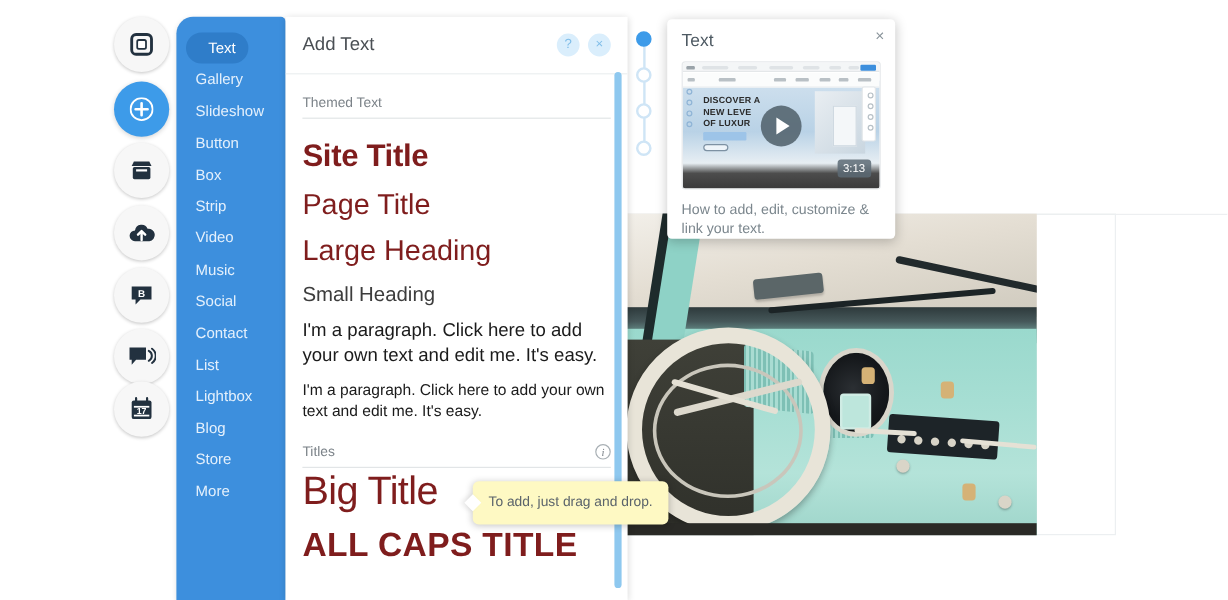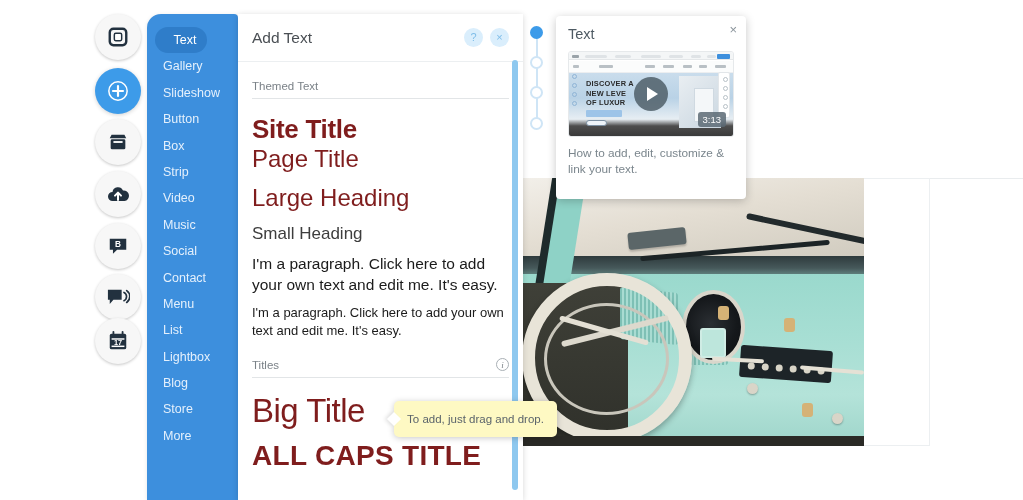--- a/index.html
+++ b/index.html
@@ -71,26 +71,26 @@
   .sec-label span:first-child { flex: 1; }
   .info-ico {
     width: 13px; height: 13px; border-radius: 50%;
     border: 1px solid #a9b0b5; color: #7b8288;
     font-size: 9px; font-style: italic;
     display: flex; align-items: center; justify-content: center;
     font-family: "Liberation Serif", serif;
   }
   .samp { color: #7f1d1d; }
   .s-site  { font-size: 26px; font-weight: bold; margin-top: 15px; letter-spacing: -.3px; }
-  .s-page  { font-size: 24px; font-weight: 400; }
+  .s-page  { font-size: 24px; font-weight: 400; margin-top: 12px; }
   .s-large { font-size: 24px; font-weight: 400; margin-top: 11px; }
   .s-small { font-size: 17px; font-weight: 400; color: #3d3d3d; margin-top: 12px; }
   .s-para1 { font-size: 15.5px; line-height: 21px; margin-top: 9px; color: #1b1b1b; }
   .s-para2 { font-size: 13px;  line-height: 18px; margin-top: 9px; color: #1b1b1b; }
-  .s-big   { font-size: 33px; font-weight: 400; margin-top: 14px; letter-spacing: -.5px; }
+  .s-big   { font-size: 33px; font-weight: 400; letter-spacing: -.5px; }
   .s-caps  { font-size: 28px; font-weight: bold; margin-top: 10px; letter-spacing: .3px; }
 
   
   .at-scroll {
     position: absolute; left: 512px; top: 60px; width: 6px; height: 430px;
     border-radius: 3px; background: #8ec8ef; z-index: 33;
   }
 
   
   .stepper { position: absolute; left: 528px; top: 26px; width: 18px; height: 104px; z-index: 20; }
@@ -109,21 +109,21 @@
     background: #fff; border-radius: 4px;
     box-shadow: 0 2px 10px rgba(0,0,0,.22);
     z-index: 45; padding: 10px 12px;
   }
   .vpop-title { font-size: 14.5px; color: #4e5a63; }
   .vpop-close {
     position: absolute; right: 9px; top: 7px;
     font-size: 13px; color: #8a949b; line-height: 1;
   }
   .vthumb {
-    position: relative; margin-top: 9px; height: 86px; border-radius: 3px;
+    position: relative; margin-top: 9px; height: 107px; border-radius: 3px;
     overflow: hidden; border: 1px solid #e6e9eb;
     background: linear-gradient(180deg,#ffffff 0%,#ffffff 14%,#cfe0ee 15%,#b9d2e6 55%,#e7eef3 80%,#4d4d4d 88%,#3a3a3a 100%);
   }
   .vthumb .browser-bar {
     position:absolute; top:0; left:0; right:0; height:8px; background:#f4f6f7;
     border-bottom:1px solid #e4e7e9;
   }
   .vthumb .bb-dot { position:absolute; top:3px; width:7px; height:3px; background:#9aa3a9; border-radius:1px;}
   .vthumb .bb-pill{ position:absolute; top:2.5px; height:3.5px; background:#dfe3e6; border-radius:2px;}
   .vthumb .bb-blue{ position:absolute; top:2px; right:3px; width:13px; height:5px; background:#3d8fdd; border-radius:1px;}
@@ -307,21 +307,20 @@
     <div class="cat-item selected">Text</div>
     <div class="cat-item">Gallery</div>
     <div class="cat-item">Slideshow</div>
     <div class="cat-item">Button</div>
     <div class="cat-item">Box</div>
     <div class="cat-item">Strip</div>
     <div class="cat-item">Video</div>
     <div class="cat-item">Music</div>
     <div class="cat-item">Social</div>
     <div class="cat-item">Contact</div>
-    <div class="cat-item">Menu</div>
     <div class="cat-item">List</div>
     <div class="cat-item">Lightbox</div>
     <div class="cat-item">Blog</div>
     <div class="cat-item">Store</div>
     <div class="cat-item">More</div>
   </div>
 
   <div class="addtext">
     <div class="at-head">
       <div class="at-title">Add Text</div>

